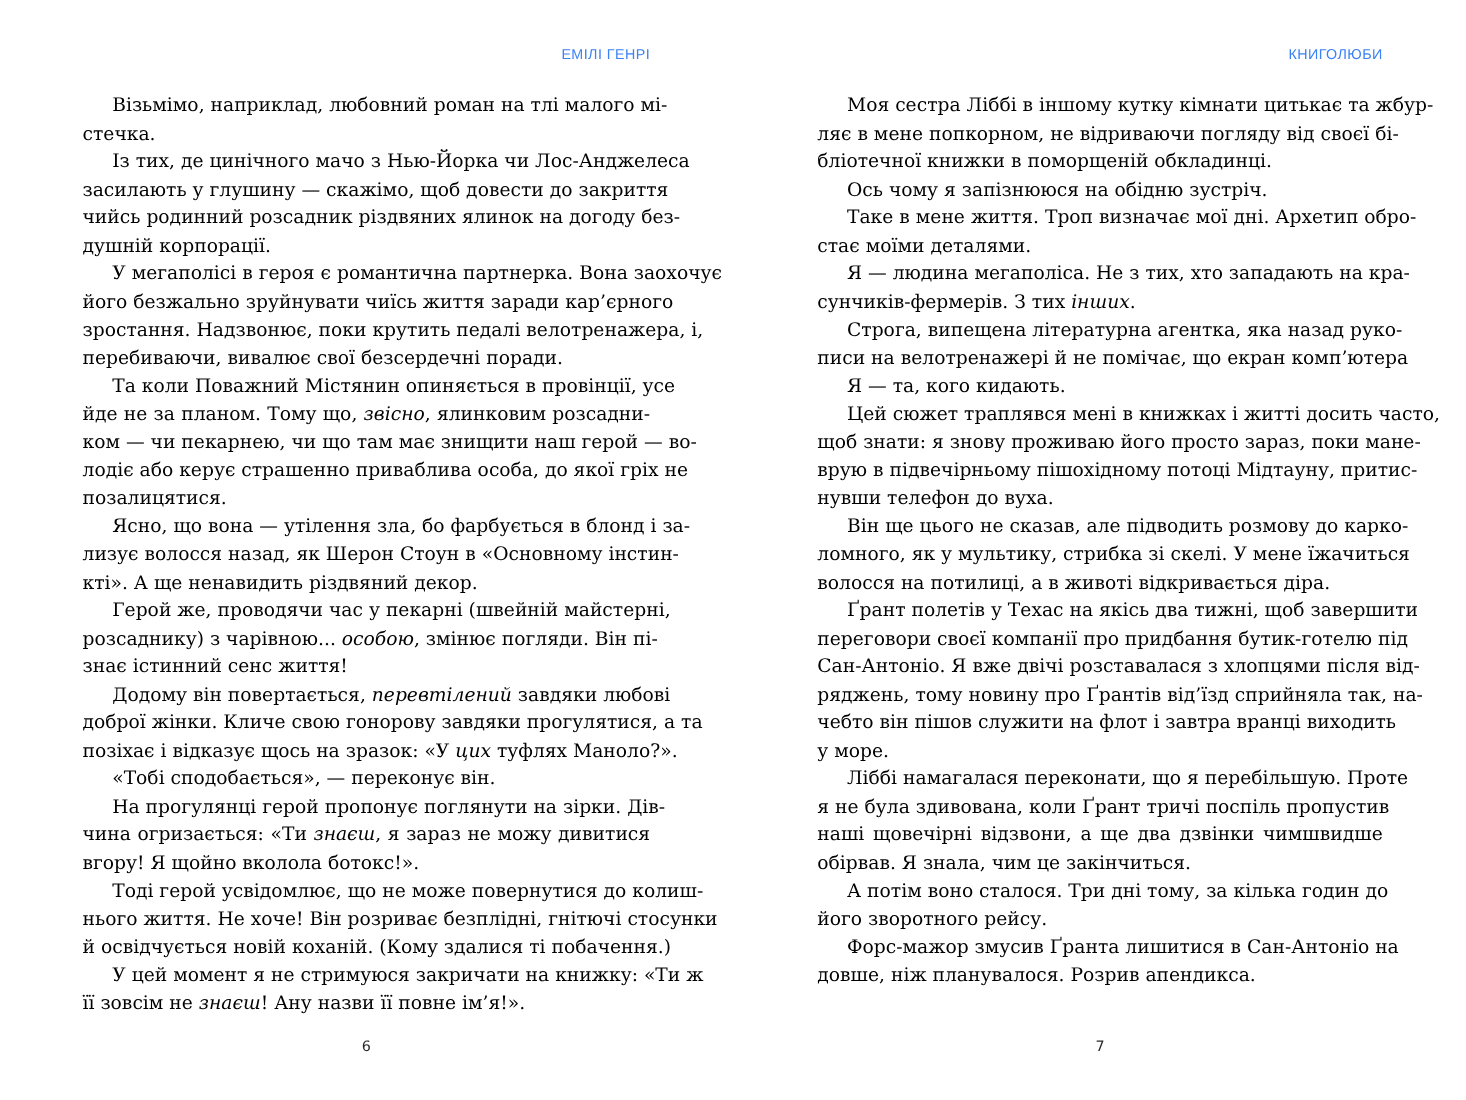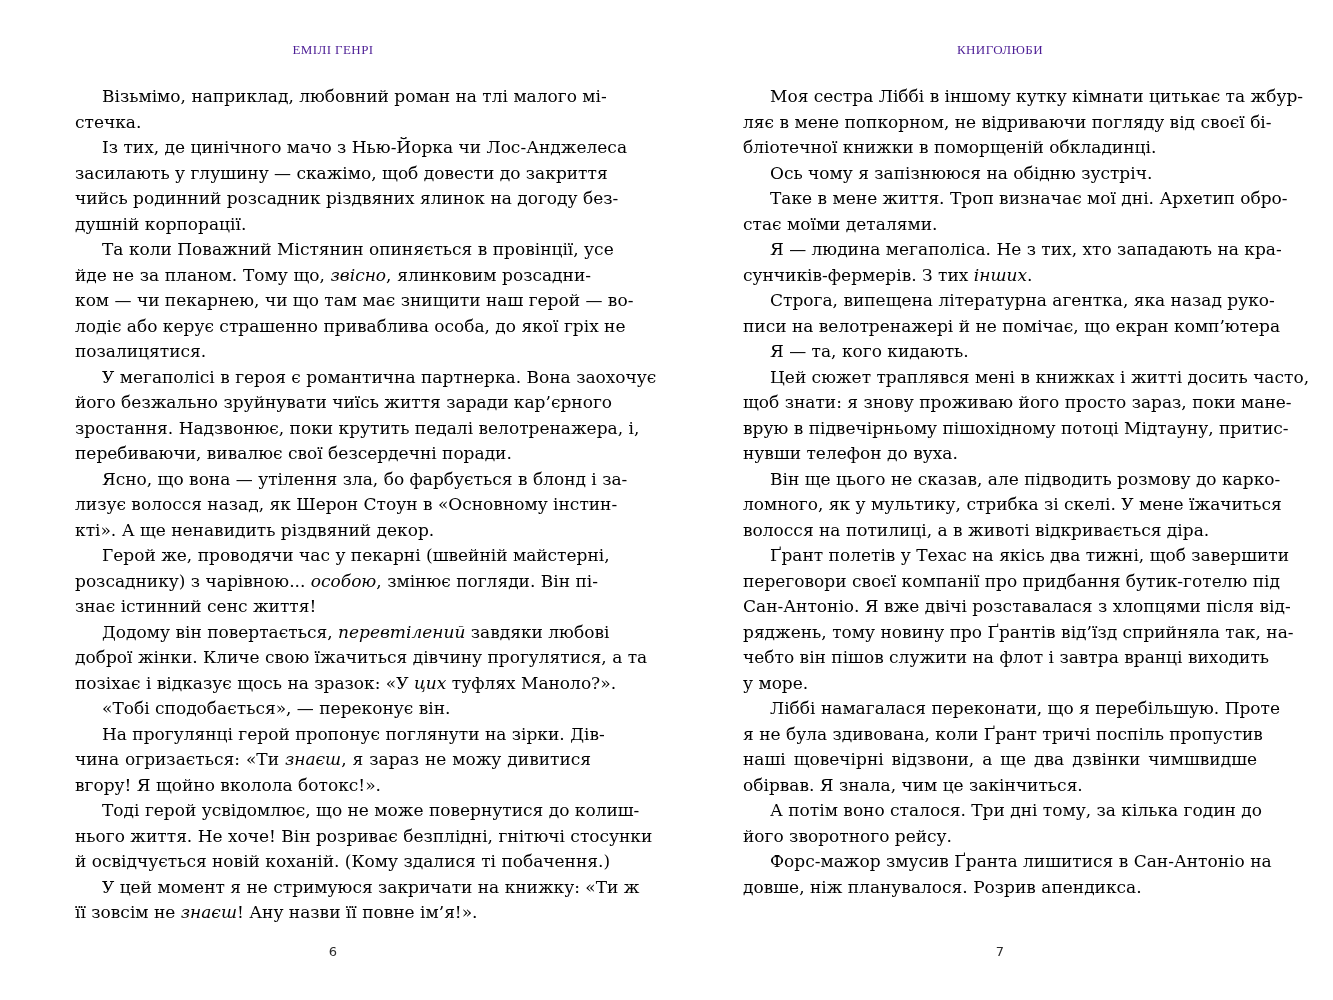--- a/index.html
+++ b/index.html
@@ -16,25 +16,25 @@
     top: 0;
     height: 1000px;
   }
   .page-left  { left: 75px;  width: 516px; }
   .page-right { left: 743px; width: 514px; }
 
   .running-head {
     position: absolute;
     top: 40px;
     left: 0; right: 0;
-    text-align: center;
-    font-family: Liberation Serif, serif;
+    text-align: right;
+    font-family: Liberation Sans, sans-serif;
     font-size: 13px;
     letter-spacing: 0.4px;
-    color: #4c1d95;
+    color: #3b82f6;
     line-height: 20px;
   }
   .body-text {
     position: absolute;
     top: 84px;
     left: 0; right: 0;
     font-family: "DejaVu Serif", serif;
     font-size: 17px;
     line-height: 25.5px;
     color: #000000;
@@ -73,45 +73,45 @@
           <span class="line first">Візьмімо, наприклад, любовний роман на тлі малого мі-</span>
           <span class="line last">стечка.</span>
         </div>
         <div>
           <span class="line first">Із тих, де цинічного мачо з Нью-Йорка чи Лос-Анджелеса</span>
           <span class="line">засилають у глушину — скажімо, щоб довести до закриття</span>
           <span class="line">чийсь родинний розсадник різдвяних ялинок на догоду без-</span>
           <span class="line last">душній корпорації.</span>
         </div>
         <div>
+          <span class="line first">У мегаполісі в героя є романтична партнерка. Вона заохочує</span>
+          <span class="line">його безжально зруйнувати чиїсь життя заради кар’єрного</span>
+          <span class="line">зростання. Надзвонює, поки крутить педалі велотренажера, і,</span>
+          <span class="line last">перебиваючи, вивалює свої безсердечні поради.</span>
+        </div>
+        <div>
           <span class="line first">Та коли Поважний Містянин опиняється в провінції, усе</span>
           <span class="line">йде не за планом. Тому що, <em>звісно</em>, ялинковим розсадни-</span>
           <span class="line">ком — чи пекарнею, чи що там має знищити наш герой — во-</span>
           <span class="line">лодіє або керує страшенно приваблива особа, до якої гріх не</span>
           <span class="line last">позалицятися.</span>
-        </div>
-        <div>
-          <span class="line first">У мегаполісі в героя є романтична партнерка. Вона заохочує</span>
-          <span class="line">його безжально зруйнувати чиїсь життя заради кар’єрного</span>
-          <span class="line">зростання. Надзвонює, поки крутить педалі велотренажера, і,</span>
-          <span class="line last">перебиваючи, вивалює свої безсердечні поради.</span>
         </div>
         <div>
           <span class="line first">Ясно, що вона — утілення зла, бо фарбується в блонд і за-</span>
           <span class="line">лизує волосся назад, як Шерон Стоун в «Основному інстин-</span>
           <span class="line last">кті». А ще ненавидить різдвяний декор.</span>
         </div>
         <div>
           <span class="line first">Герой же, проводячи час у пекарні (швейній майстерні,</span>
           <span class="line">розсаднику) з чарівною... <em>особою</em>, змінює погляди. Він пі-</span>
           <span class="line last">знає істинний сенс життя!</span>
         </div>
         <div>
           <span class="line first">Додому він повертається, <em>перевтілений</em> завдяки любові</span>
-          <span class="line">доброї жінки. Кличе свою їжачиться дівчину прогулятися, а та</span>
+          <span class="line">доброї жінки. Кличе свою гонорову завдяки прогулятися, а та</span>
           <span class="line last">позіхає і відказує щось на зразок: «У <em>цих</em> туфлях Маноло?».</span>
         </div>
         <div>
           <span class="line first last">«Тобі сподобається», — переконує він.</span>
         </div>
         <div>
           <span class="line first">На прогулянці герой пропонує поглянути на зірки. Дів-</span>
           <span class="line">чина огризається: «Ти <em>знаєш</em>, я зараз не можу дивитися</span>
           <span class="line last">вгору! Я щойно вколола ботокс!».</span>
         </div>

